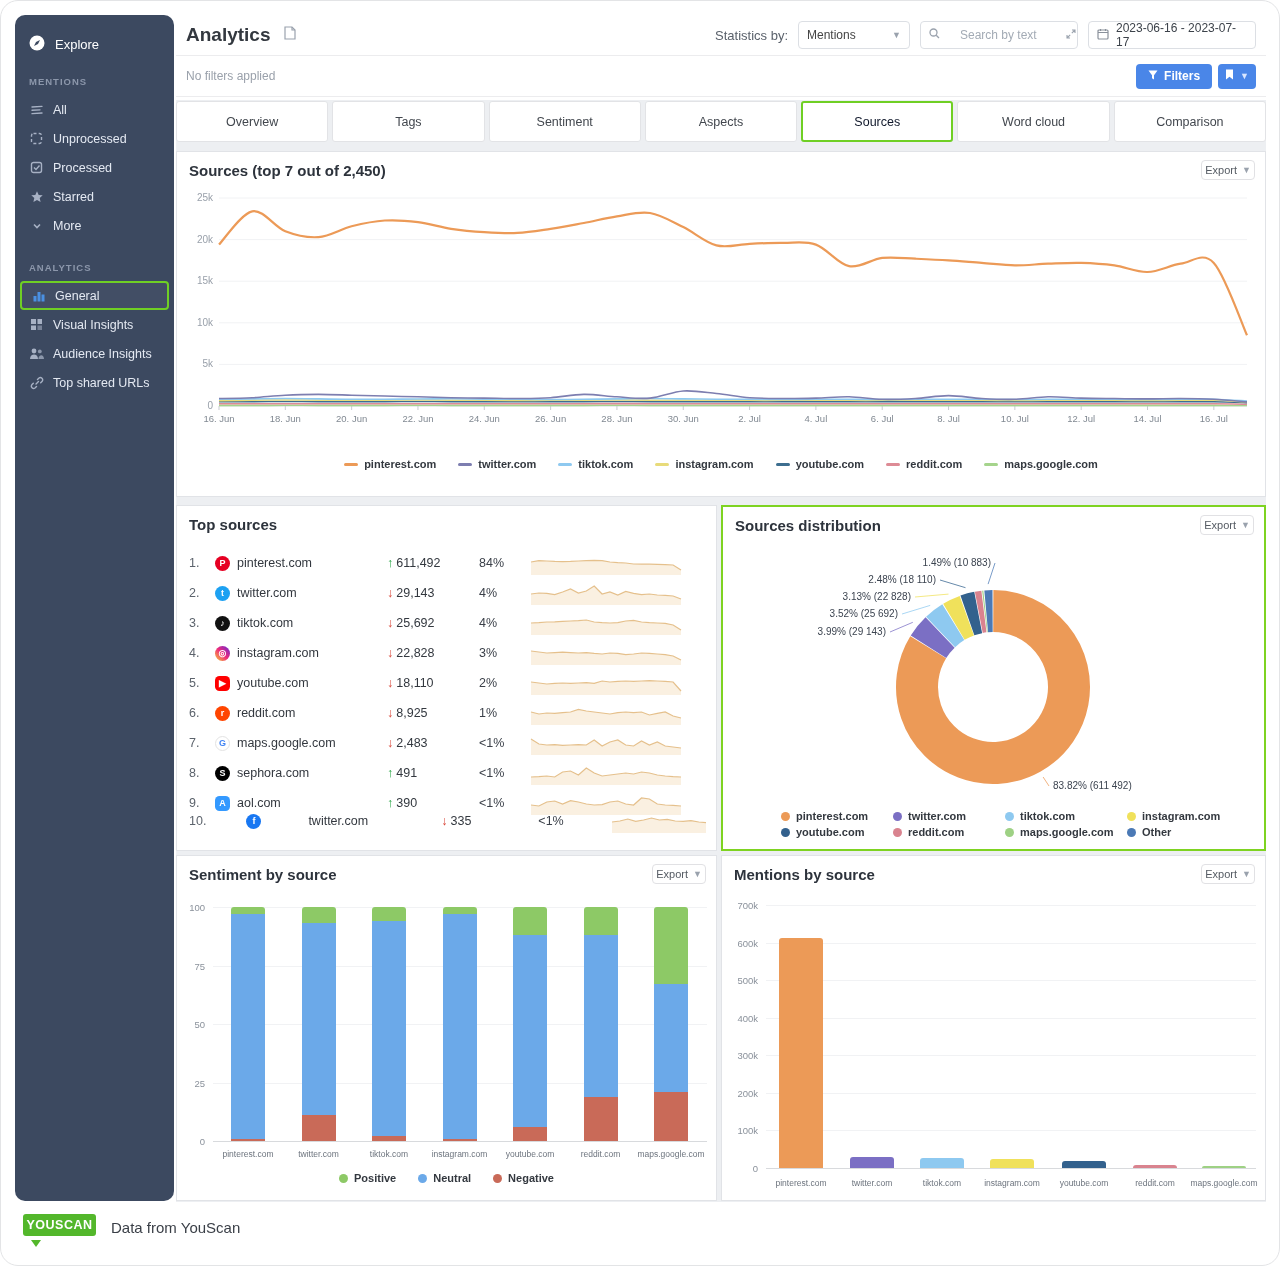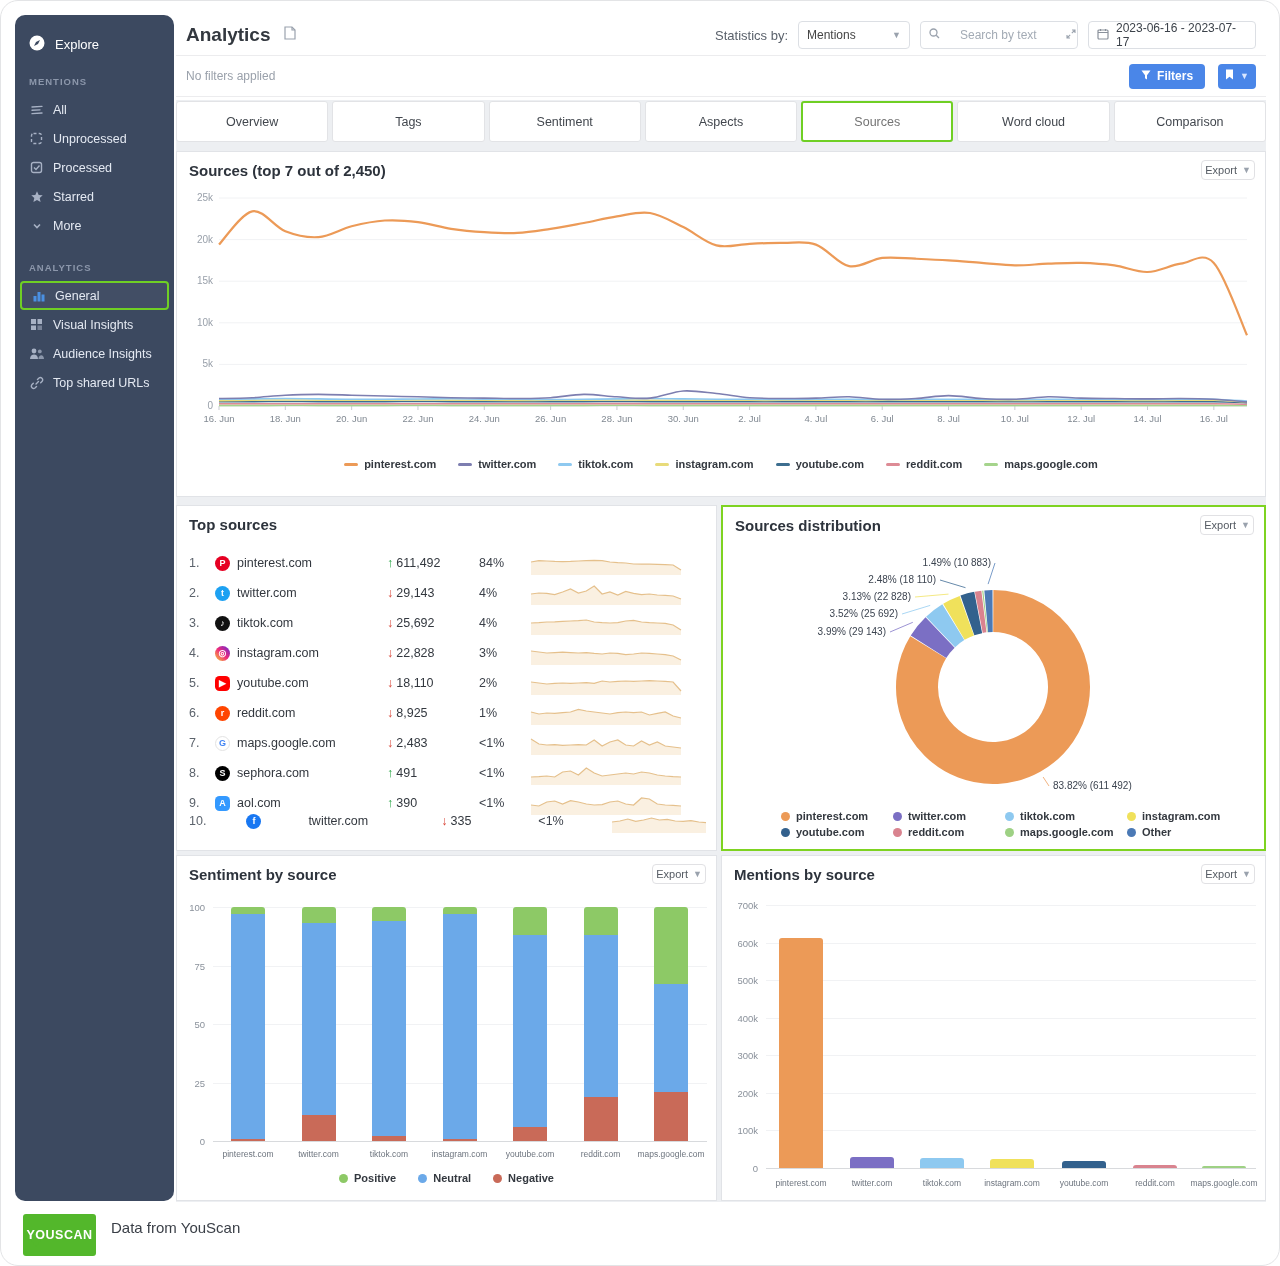--- a/index.html
+++ b/index.html
@@ -36,33 +36,33 @@
   .ctl.search input { border:none; outline:none; width:100px; font-size:12px; color:#444;
                       font-family:"Liberation Sans",sans-serif;margin-left:14px; }
   .ctl.search input::placeholder { color:#a3abb5; }
   .ctl.date { width:168px; gap:7px; cursor:pointer; color:#3c424a; font-weight:500; }
   .chev { color:#9aa2ad; font-size:9px; }
 
   
   #fbar { position:absolute; left:175px; top:55px; width:1090px; height:41px; background:#fff;
           border-bottom:1px solid #ececee; display:flex; align-items:center; padding:0 10px; }
   #no-filters { font-size:12px; color:#9aa1ab; }
-  #fbar-right { margin-left:auto; display:flex; gap:13px; }
+  #fbar-right { margin-left:auto; display:flex; gap:6px; }
   .btn-blue { background:#4A86E8; color:#fff; border:none; border-radius:4px; height:25px;
               font-size:12px; font-weight:600; display:flex; align-items:center; gap:6px;
               padding:0 12px; cursor:pointer; font-family:"Liberation Sans",sans-serif; }
   .btn-blue.sq { padding:0 7px; }
 
   
   #content-bg { position:absolute; left:175px; top:99px; width:1090px; height:1102px; background:#EDEFF2; }
   #tabs { position:absolute; left:175px; top:100px; width:1090px; height:41px; display:grid;
           grid-template-columns:repeat(7,1fr); gap:4px; }
   .tab { background:#fff; border:1px solid #e2e3e6; border-radius:3px; display:flex; align-items:center;
          justify-content:center; font-size:12.5px; color:#42474e; cursor:pointer; }
-  .tab.active { border:2px solid #6FCF24; color:#737373; }
+  .tab.active { border:2px solid #6FCF24; color:#0f172a; }
 
   
   .panel { position:absolute; background:#fff; border:1px solid #e1e3e7; }
   .panel-title { position:absolute; left:12px; top:10px; font-size:15px; font-weight:700; color:#2d333c; }
   .export-btn { position:absolute; right:10px; top:8px; border:1px solid #e1e1e4; border-radius:4px;
                 background:#fff; font-size:11px; color:#555b63; padding:3px 3px; cursor:pointer;
                 display:flex; gap:5px; align-items:center; font-family:"Liberation Sans",sans-serif; }
   #panel-sources     { left:175px; top:150px; width:1090px; height:346px; }
   #panel-topsources  { left:175px; top:504px; width:541px; height:346px; }
   #panel-distribution{ left:720px; top:504px; width:545px; height:346px; border:2px solid #7ED321; }
@@ -95,21 +95,21 @@
   .xlab { font-size:9.5px; fill:#818992; }
 
   
   .grid-line { position:absolute; height:1px; background:#f1f2f4; }
   .axis-lab { position:absolute; font-size:9.5px; color:#8a919b; text-align:right; width:34px; }
   .x-lab { position:absolute; font-size:8.5px; color:#6d747e; text-align:center; width:90px; }
   .bar { position:absolute; border-radius:3px 3px 0 0; cursor:pointer; }
   .stack { position:absolute; display:flex; flex-direction:column-reverse; cursor:pointer; }
 
   
-  #footer-logo { position:absolute; left:22px; top:1213px; width:73px; height:42px; background:#53B72B;
+  #footer-logo { position:absolute; left:22px; top:1213px; width:73px; height:22px; background:#53B72B;
                  border-radius:3px; color:#fff; font-weight:700; font-size:12.5px; letter-spacing:0.5px;
                  display:flex; align-items:center; justify-content:center; }
   #footer-tail { position:absolute; left:30px; top:1239px; width:0; height:0;
                  border-left:5px solid transparent; border-right:5px solid transparent;
                  border-top:7px solid #53B72B; }
   #footer-caption { position:absolute; left:110px; top:1218px; font-size:15px; color:#3a3f47; }
 </style>
 </head>
 <body>
 

